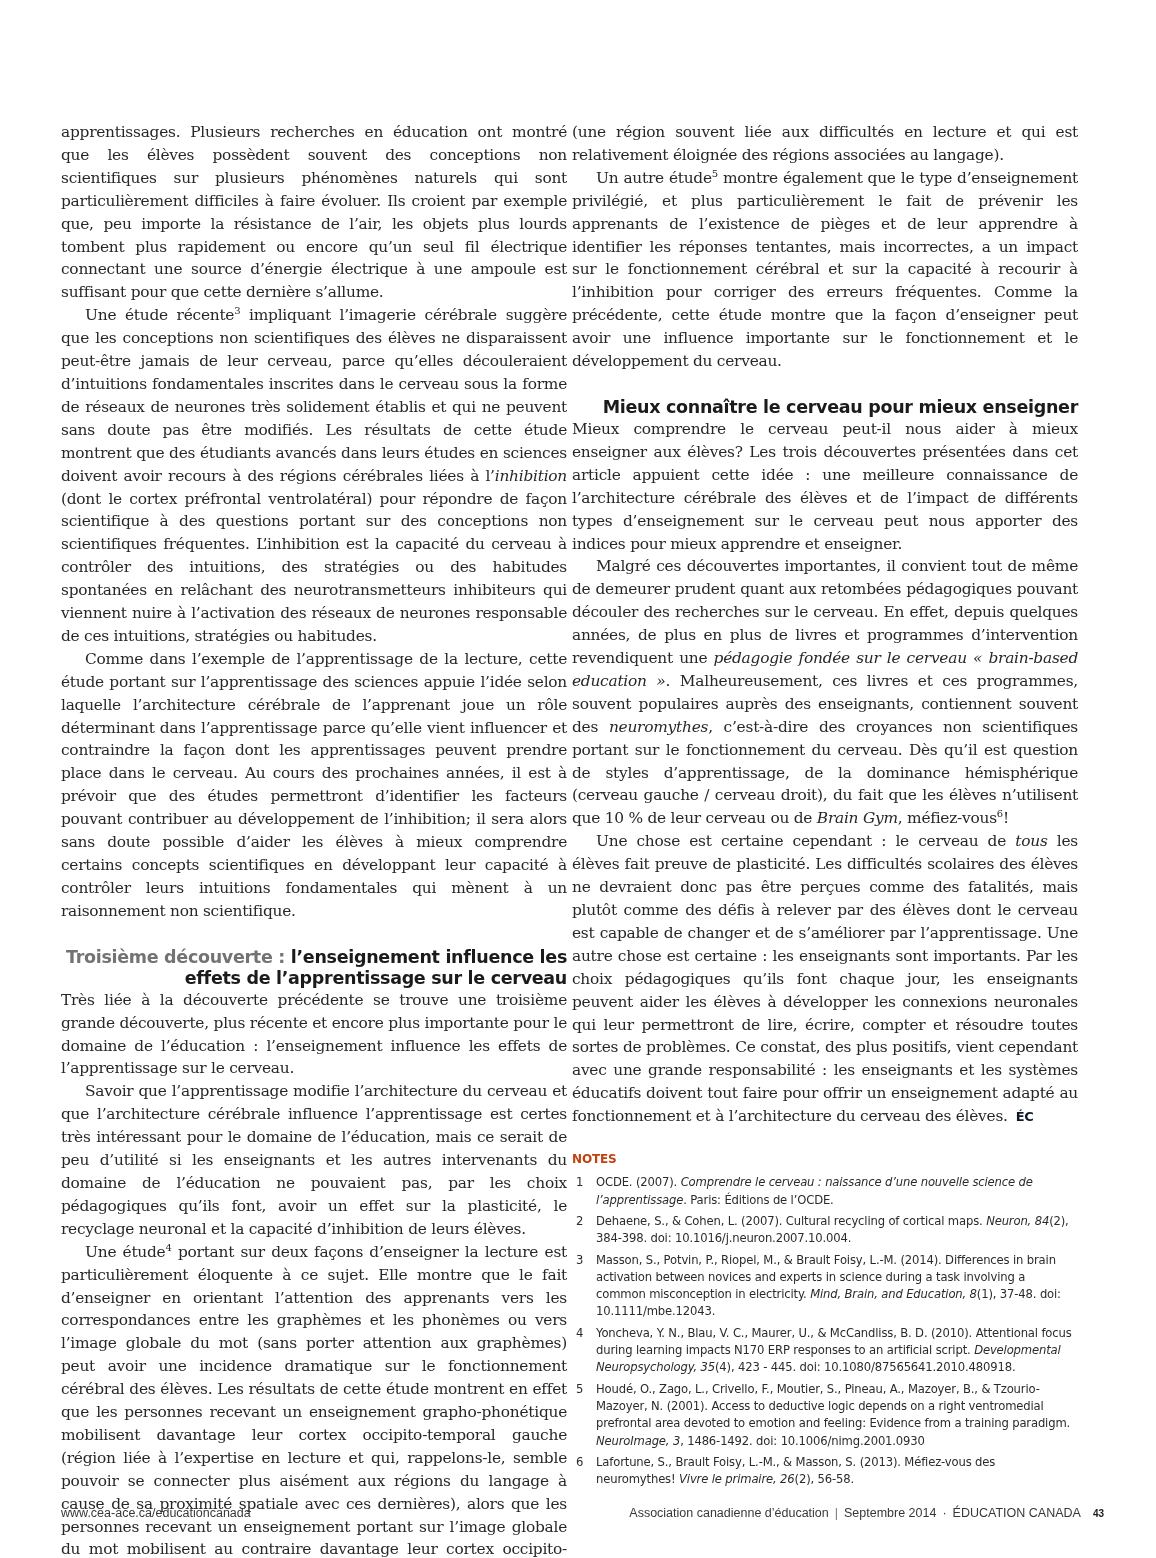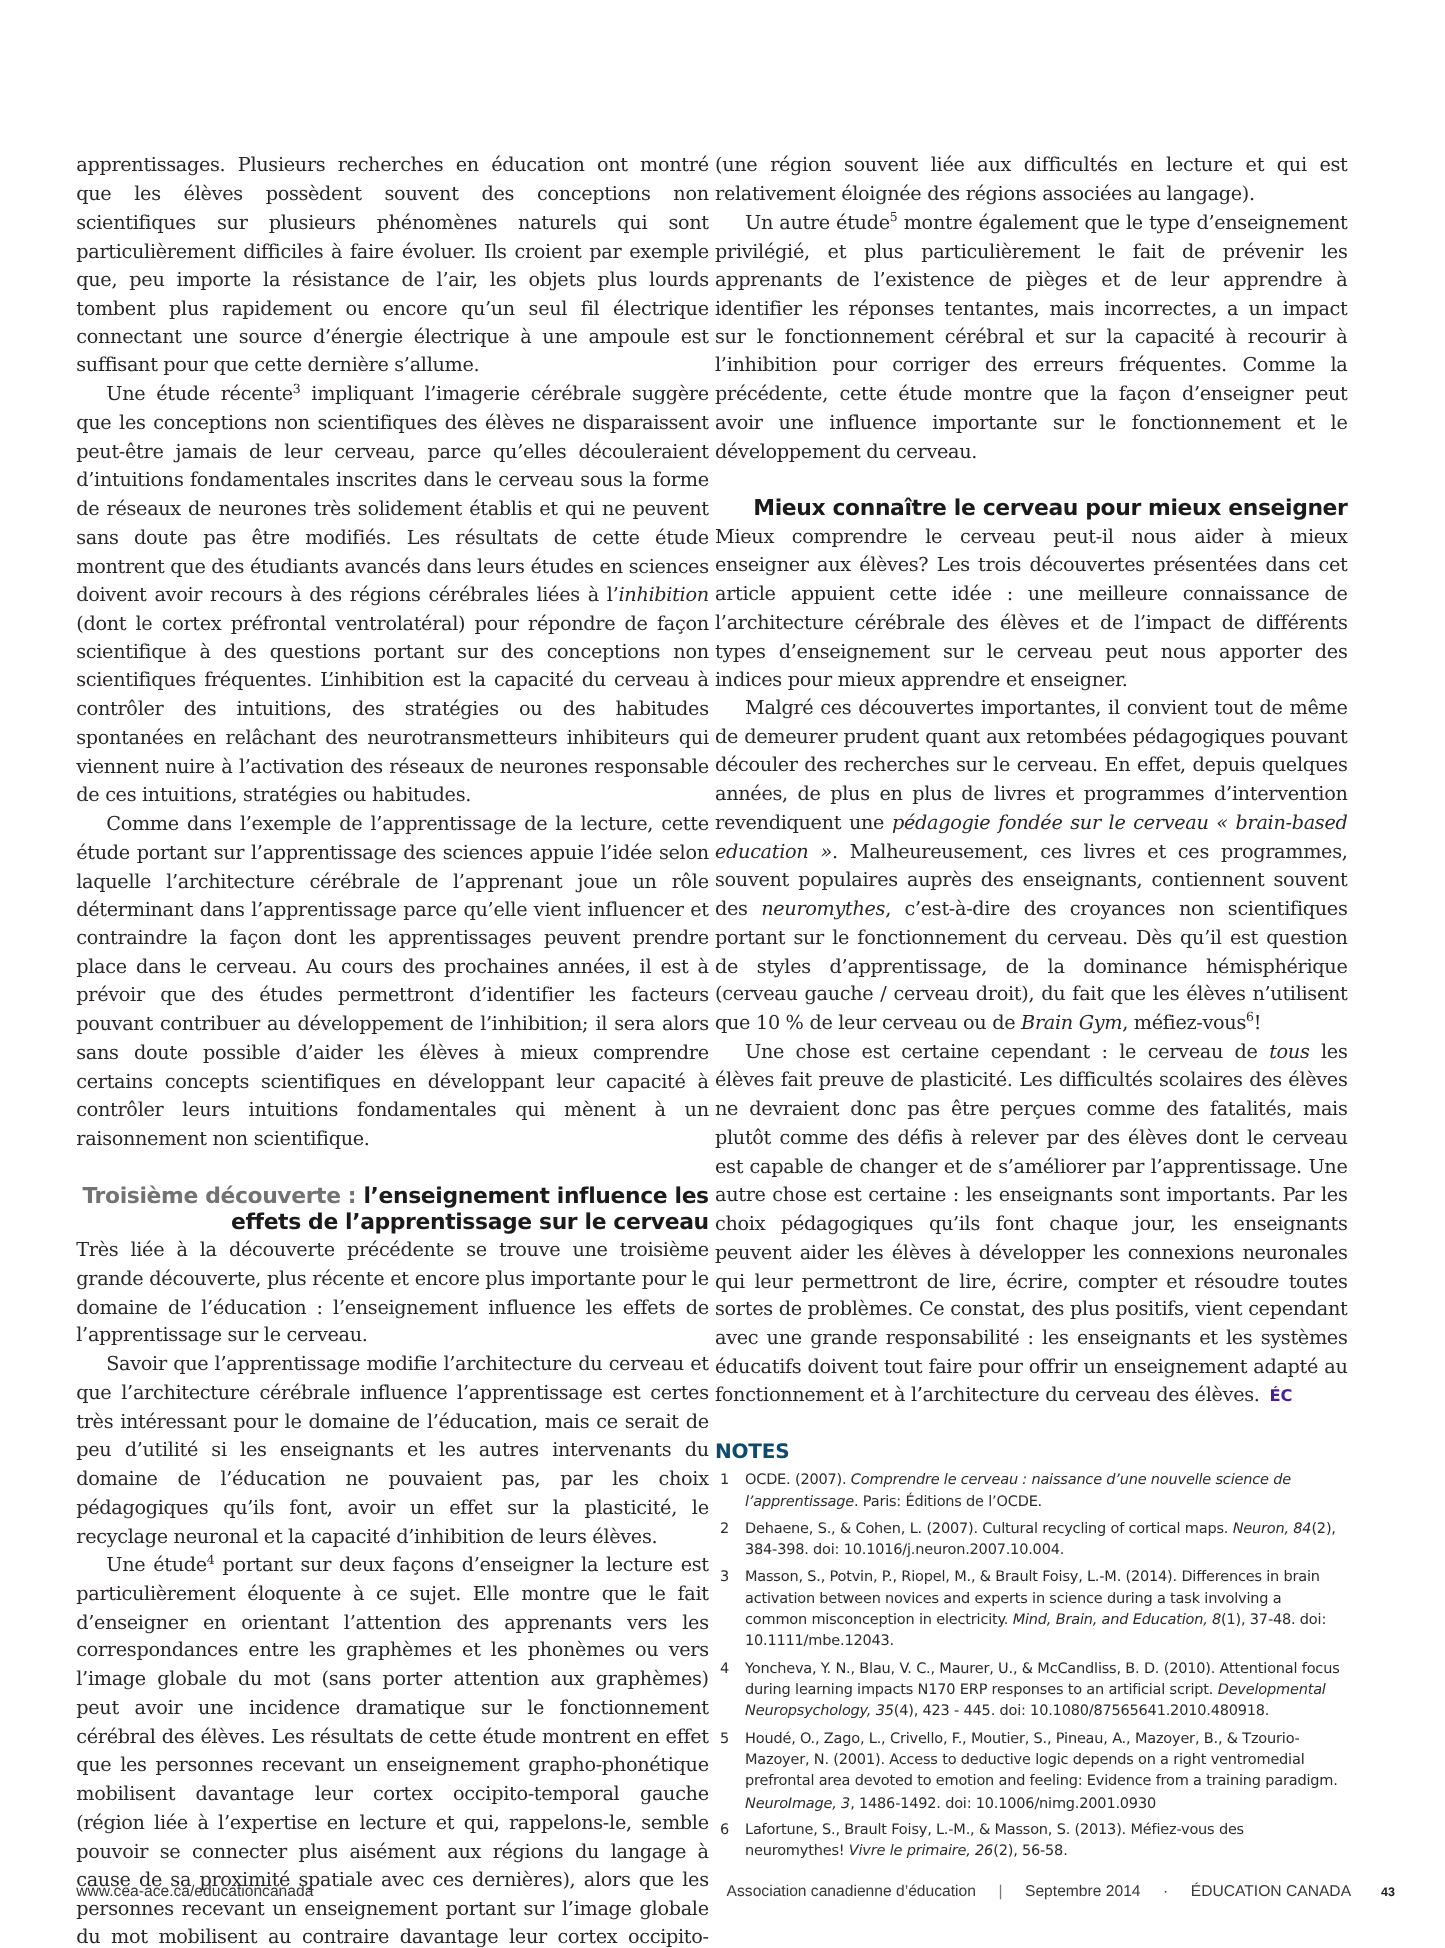--- a/index.html
+++ b/index.html
@@ -6,29 +6,29 @@
   body { width: 1156px; height: 1558px; position: relative; overflow: hidden; color: #2a2626; }
   .col { position: absolute; top: 121px; width: 506px; font-family: "DejaVu Serif", "Liberation Serif", serif; font-size: 15.4px; line-height: 22.9px; text-align: justify; letter-spacing: -0.25px; }
   .col-left { left: 61px; }
   .col-right { left: 572px; }
   p { margin: 0; }
   p.indent { text-indent: 24px; }
   sup { font-size: 10px; line-height: 0; vertical-align: 6px; }
   h2 { font-family: "DejaVu Sans", "Liberation Sans", sans-serif; font-weight: bold; font-size: 17.5px; line-height: 21px; margin: 0; color: #1c1a1a; letter-spacing: -0.3px; text-align: right; }
   .h-accent { color: #737373; }
   .spacer-lg { height: 24px; }
-  .ec { color: #4c1d95; font-family: "DejaVu Sans", "Liberation Sans", sans-serif; font-weight: bold; font-size: 13px; margin-left: 8px; }
+  .ec { color: #0f172a; font-family: "DejaVu Sans", "Liberation Sans", sans-serif; font-weight: bold; font-size: 13px; margin-left: 8px; }
   .notes { margin-top: 22px; font-family: "DejaVu Sans", "Liberation Sans", sans-serif; font-size: 11.6px; line-height: 17.3px; text-align: left; letter-spacing: -0.15px; color: #2c2a2a; }
-  .notes-title { font-weight: bold; font-size: 16px; margin-bottom: 6px; color: #0c4a6e; }
+  .notes-title { font-weight: bold; font-size: 12px; margin-bottom: 6px; color: #c2410c; }
   .note { display: flex; margin-bottom: 4px; }
   .note-num { width: 20px; flex: none; padding-left: 4px; }
   .note-text { flex: 1; }
   .footer { position: absolute; top: 1506px; font-family: "Liberation Sans", "DejaVu Sans", sans-serif; font-size: 12.5px; color: #3a3636; }
   .footer-left { left: 61px; }
-  .footer-right { right: 40px; display: flex; align-items: baseline; gap: 18px; margin-left: 13px; }
+  .footer-right { right: 52px; display: flex; align-items: baseline; gap: 6px; margin-left: 13px; }
   .page-num { font-weight: bold; font-size: 10px; color: #1c1a1a; margin-left: 6px; }
   .sep { color: #777; }
 </style>
 </head>
 <body>
 
 <div class="col col-left">
   <p>apprentissages. Plusieurs recherches en éducation ont montré que les élèves possèdent souvent des conceptions non scientifiques sur plusieurs phénomènes naturels qui sont particulièrement difficiles à faire évoluer. Ils croient par exemple que, peu importe la résistance de l’air, les objets plus lourds tombent plus rapidement ou encore qu’un seul fil électrique connectant une source d’énergie électrique à une ampoule est suffisant pour que cette dernière s’allume.</p>
   <p class="indent"><span>Une étude récente</span><sup>3</sup><span> impliquant l’imagerie cérébrale suggère que les conceptions non scientifiques des élèves ne disparaissent peut-être jamais de leur cerveau, parce qu’elles découleraient d’intuitions fondamentales inscrites dans le cerveau sous la forme de réseaux de neurones très solidement établis et qui ne peuvent sans doute pas être modifiés. Les résultats de cette étude montrent que des étudiants avancés dans leurs études en sciences doivent avoir recours à des régions cérébrales liées à l’</span><em>inhibition</em><span> (dont le cortex préfrontal ventrolatéral) pour répondre de façon scientifique à des questions portant sur des conceptions non scientifiques fréquentes. L’inhibition est la capacité du cerveau à contrôler des intuitions, des stratégies ou des habitudes spontanées en relâchant des neurotransmetteurs inhibiteurs qui viennent nuire à l’activation des réseaux de neurones responsable de ces intuitions, stratégies ou habitudes.</span></p>
   <p class="indent">Comme dans l’exemple de l’apprentissage de la lecture, cette étude portant sur l’apprentissage des sciences appuie l’idée selon laquelle l’architecture cérébrale de l’apprenant joue un rôle déterminant dans l’apprentissage parce qu’elle vient influencer et contraindre la façon dont les apprentissages peuvent prendre place dans le cerveau. Au cours des prochaines années, il est à prévoir que des études permettront d’identifier les facteurs pouvant contribuer au développement de l’inhibition; il sera alors sans doute possible d’aider les élèves à mieux comprendre certains concepts scientifiques en développant leur capacité à contrôler leurs intuitions fondamentales qui mènent à un raisonnement non scientifique.</p>

